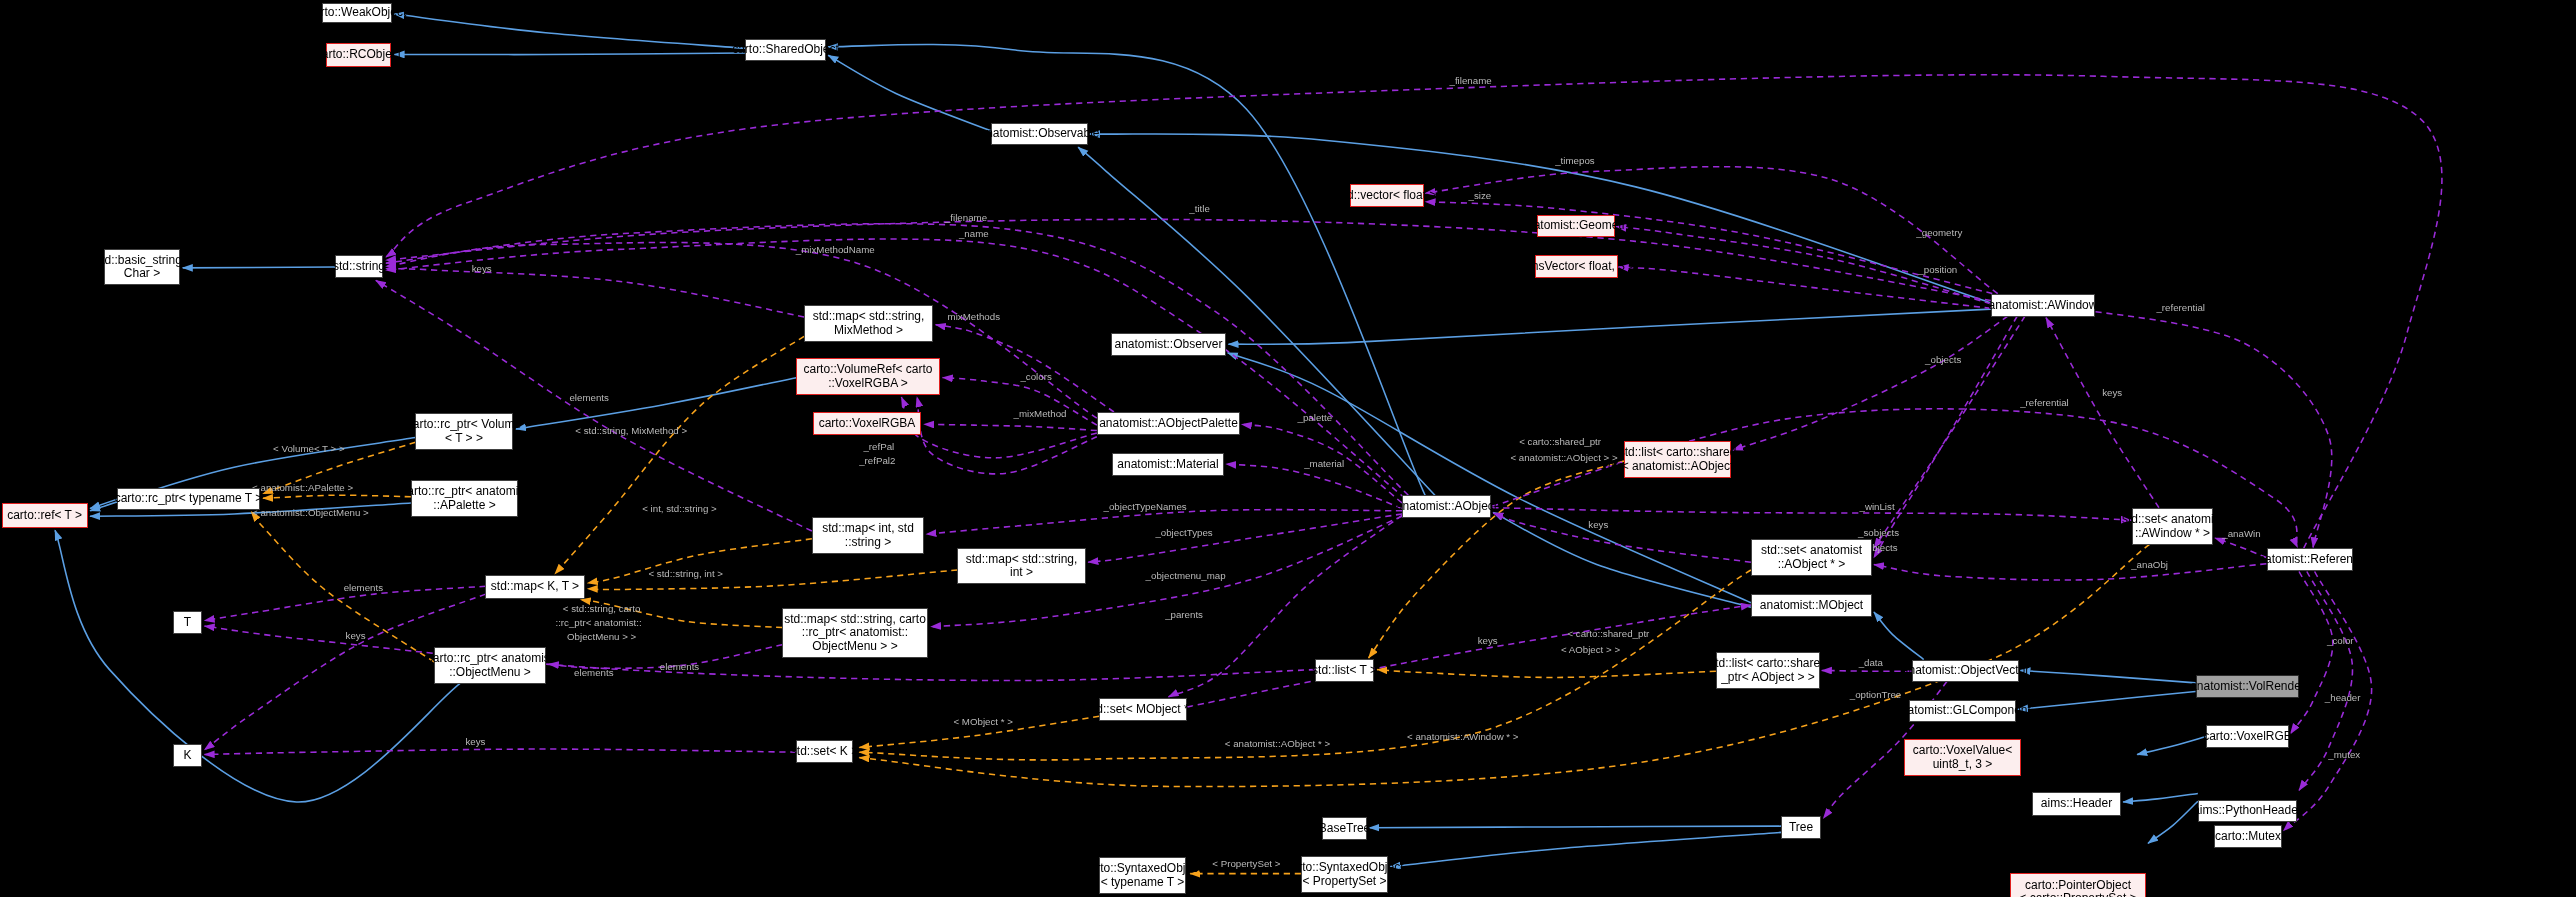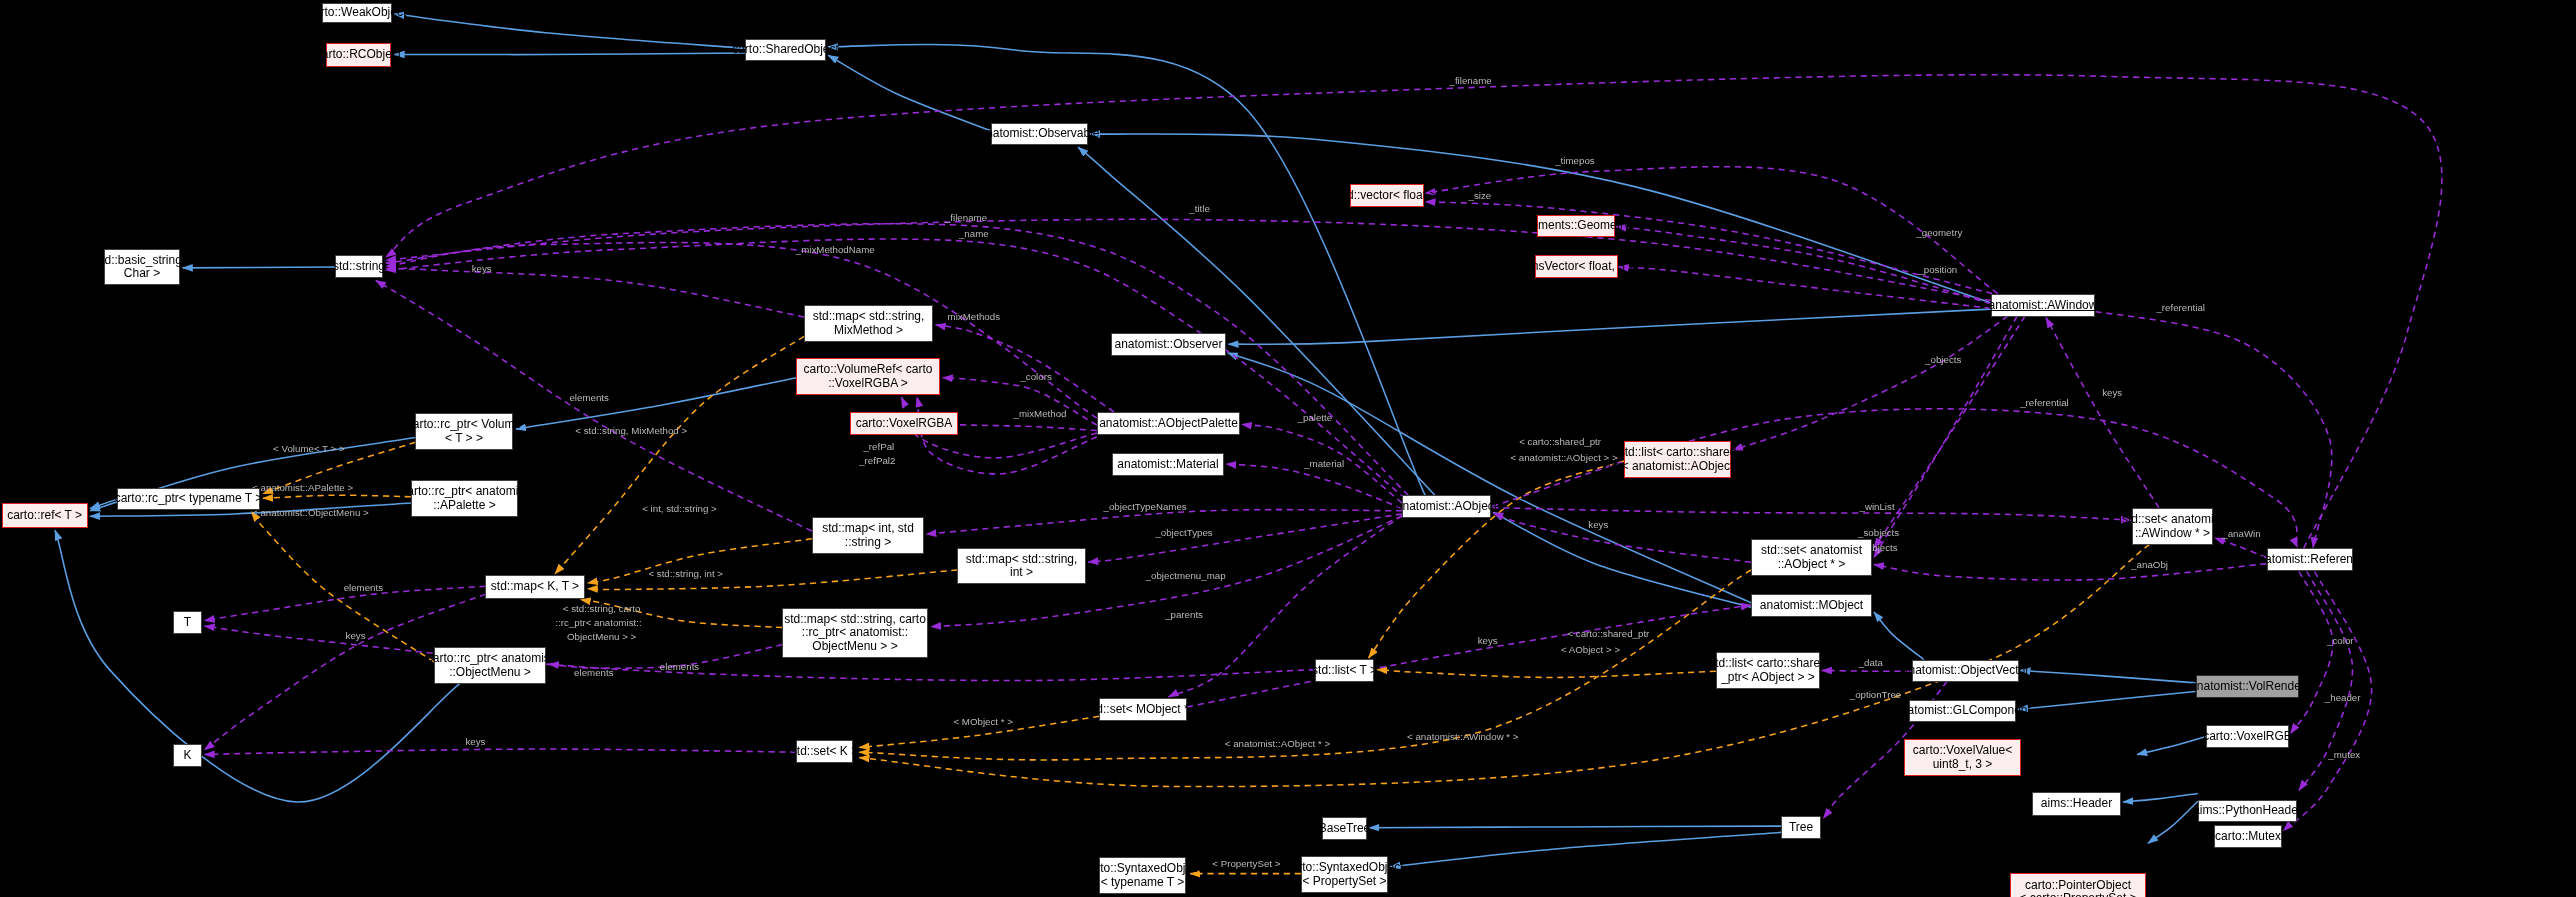--- a/index.html
+++ b/index.html
@@ -209,40 +209,40 @@
         <div>std::basic_string&lt;</div>
         <div>Char &gt;</div>
       </div>
       <div class="node" style="left: 335px; top: 255px; width: 48px; height: 23.4px;">
         <div>std::string</div>
       </div>
       <div class="node red" style="left: 1350px; top: 184px; width: 74px; height: 22.6px;">
         <div>std::vector&lt; float &gt;</div>
       </div>
       <div class="node red" style="left: 1537px; top: 215px; width: 78px; height: 22px;">
-        <div>elements::Geometry</div>
+        <div>anatomist::Geometry</div>
       </div>
       <div class="node red" style="left: 1535px; top: 255px; width: 83px; height: 22.6px;">
         <div>AimsVector&lt; float, 3 &gt;</div>
       </div>
-      <div class="node" style="left: 1991px; top: 294px; width: 104px; height: 22.6px; text-decoration: underline;">
+      <div class="node" style="left: 1991px; top: 294px; width: 104px; height: 22.6px;">
         <div>anatomist::AWindow</div>
       </div>
       <div class="node" style="left: 1111px; top: 333px; width: 115px; height: 22.6px;">
         <div>anatomist::Observer</div>
       </div>
       <div class="node" style="left: 804px; top: 305px; width: 129px; height: 37px;">
         <div>std::map&lt; std::string,</div>
         <div>MixMethod &gt;</div>
       </div>
       <div class="node red" style="left: 796px; top: 358px; width: 144px; height: 37px;">
         <div>carto::VolumeRef&lt; carto</div>
         <div>::VoxelRGBA &gt;</div>
       </div>
-      <div class="node red" style="left: 813px; top: 412px; width: 108px; height: 23.4px; margin-left: 37px;">
+      <div class="node red" style="left: 813px; top: 412px; width: 108px; height: 23.4px;">
         <div>carto::VoxelRGBA</div>
       </div>
       <div class="node" style="left: 1097px; top: 412px; width: 143px; height: 22.6px;">
         <div>anatomist::AObjectPalette</div>
       </div>
       <div class="node" style="left: 1112px; top: 453px; width: 112px; height: 22.6px;">
         <div>anatomist::Material</div>
       </div>
       <div class="node" style="left: 415px; top: 413px; width: 98px; height: 37px;">
         <div>carto::rc_ptr&lt; Volume</div>

